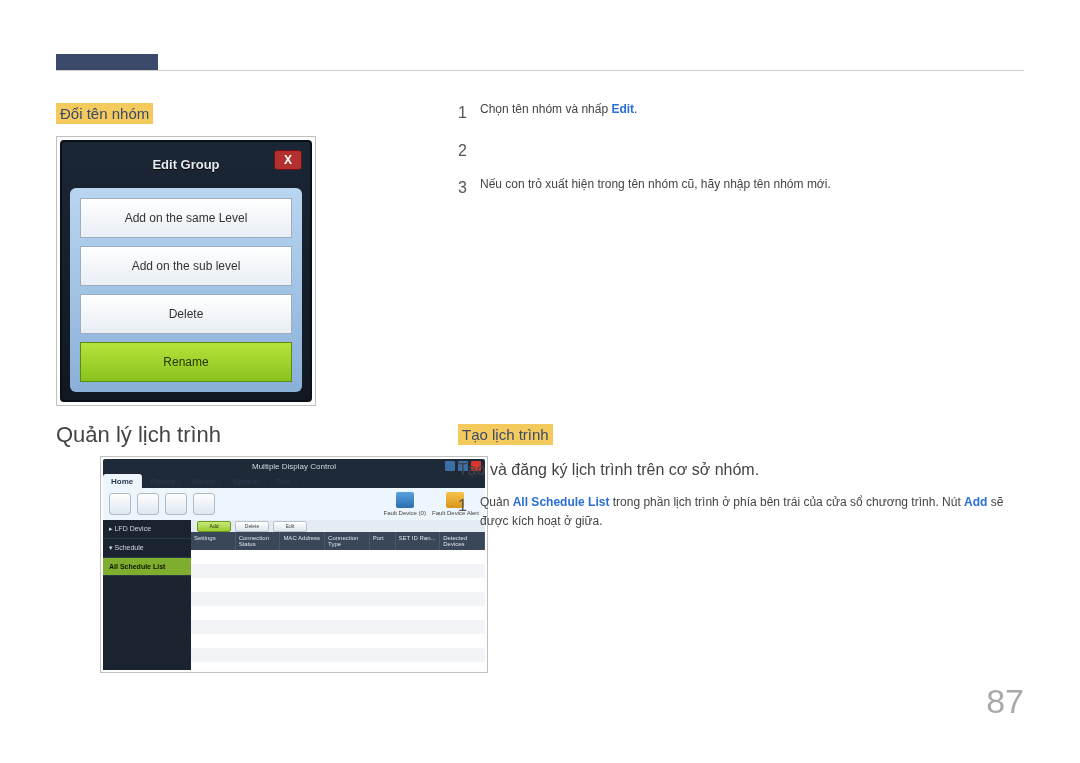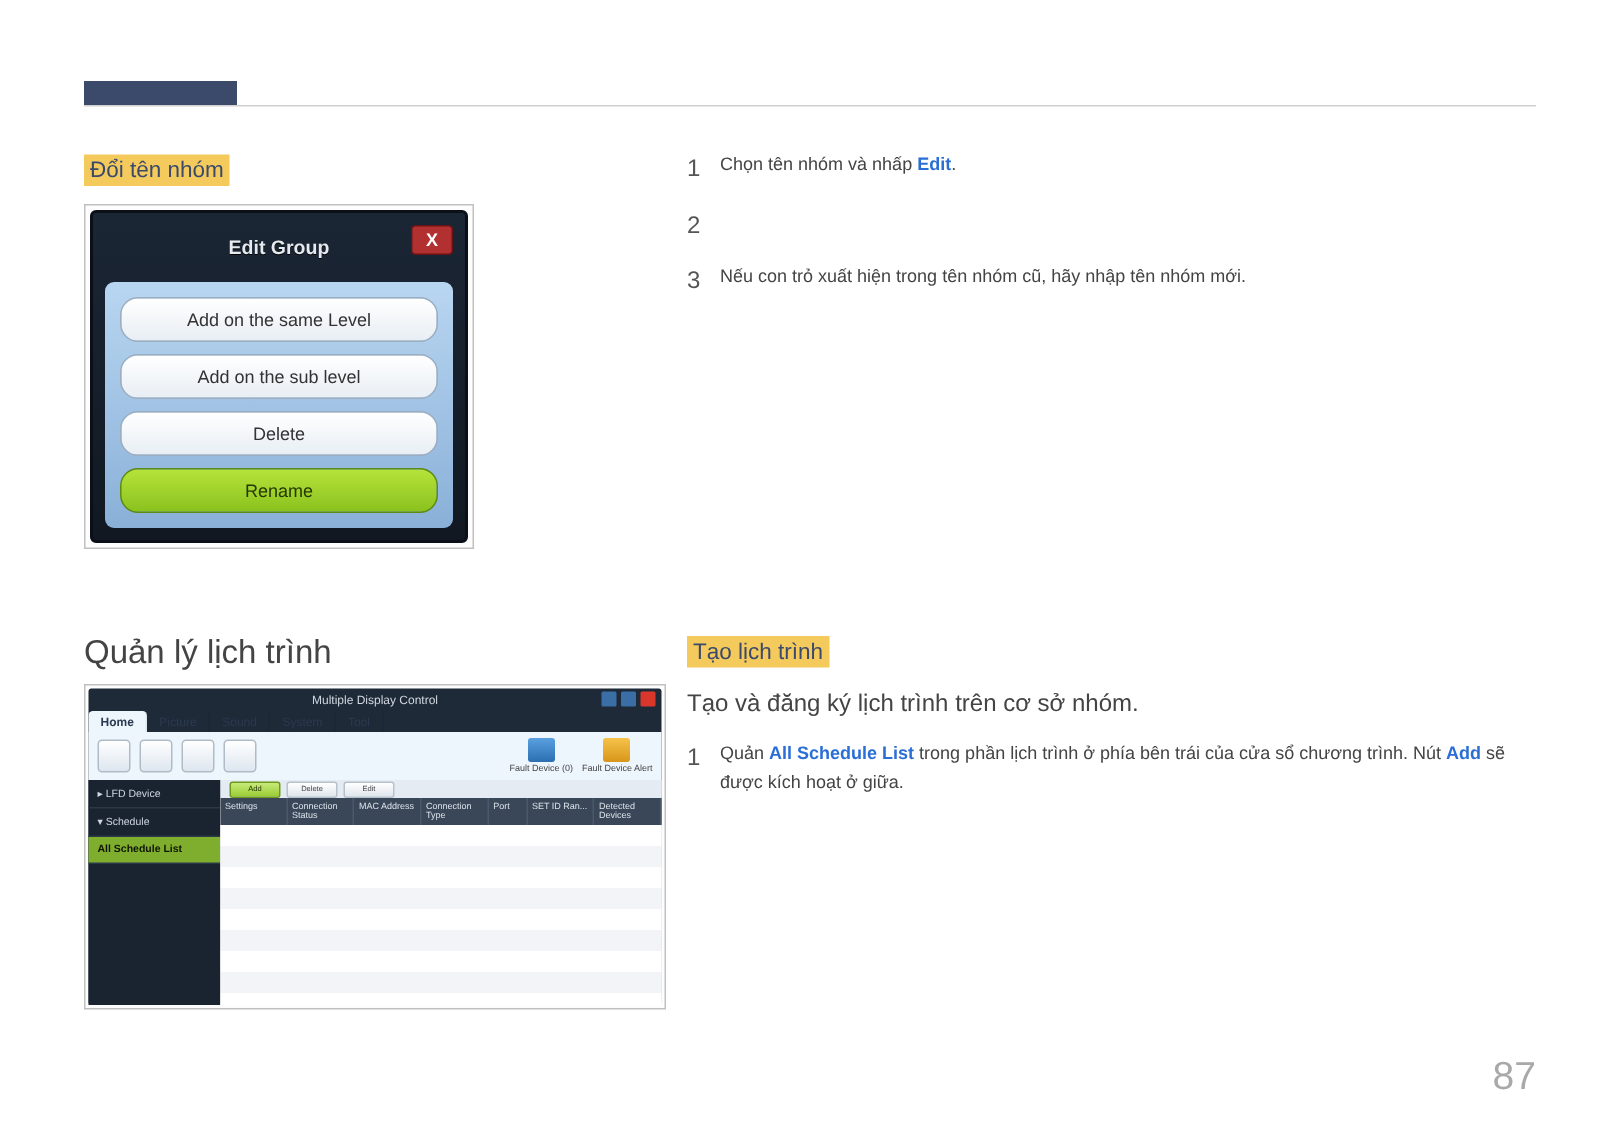--- a/index.html
+++ b/index.html
@@ -107,22 +107,22 @@
     display: flex; align-items: center; justify-content: center;
   }
   .eg-panel {
     background: linear-gradient(#b9d6f1, #8ab0d8);
     border-radius: 6px;
     padding: 10px;
   }
   .eg-btn {
     background: linear-gradient(#ffffff,#e8eef4);
     border: 1px solid #9baec0;
-    border-radius: 12px;
-    height: 30px;
+    border-radius: 0;
+    height: 40px;
     margin-bottom: 8px;
     display: flex;
     align-items: center;
     justify-content: center;
     font-size: 12px;
     color: #333;
   }
   .eg-btn.rename {
     background: linear-gradient(#b6e33a,#8ac21e);
     border: 1px solid #5c8a12;
@@ -233,24 +233,24 @@
   }
   .mdc-th span {
     flex: 1;
     padding: 3px 3px;
     border-right: 1px solid #4a586b;
   }
   .mdc-rows { height: 120px; background: repeating-linear-gradient(#fff,#fff 14px,#f2f4f7 14px,#f2f4f7 28px);}
 
   .page-num {
     position: absolute;
-    bottom: 30px;
+    bottom: 42px;
     right: 56px;
     color: #a9a9a9;
-    font-size: 26px;
+    font-size: 34px;
     font-weight: 300;
     text-align: center;
   }
 </style>
 </head>
 <body>
 
 <div class="top-marker"></div>
 <div class="top-rule"></div>
 
@@ -290,21 +290,21 @@
     <div>
       <span>Nếu con trỏ xuất hiện trong tên nhóm cũ, hãy nhập tên nhóm mới.</span>
     </div>
   </div>
 </div>
 
 <div class="col-left" style="top:422px;">
   <span class="h2">Quản lý lịch trình</span>
 </div>
 
-<div class="col-left" style="top:456px;">
+<div class="col-left" style="top:456px;margin-left:44px;">
   <div class="fig-schedule">
     <div class="mdc-window">
       <div class="mdc-title">
         <span>Multiple Display Control</span>
         <div class="mdc-winbtns">
           <div class="mdc-winbtn min"></div>
           <div class="mdc-winbtn max"></div>
           <div class="mdc-winbtn close"></div>
         </div>
       </div>

